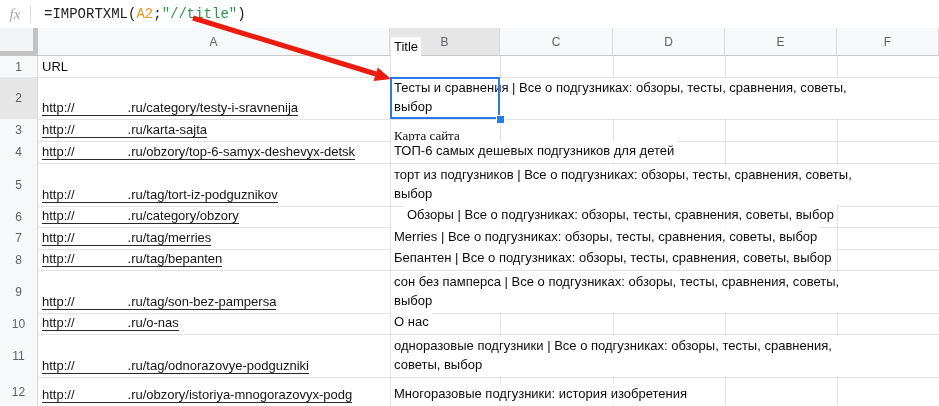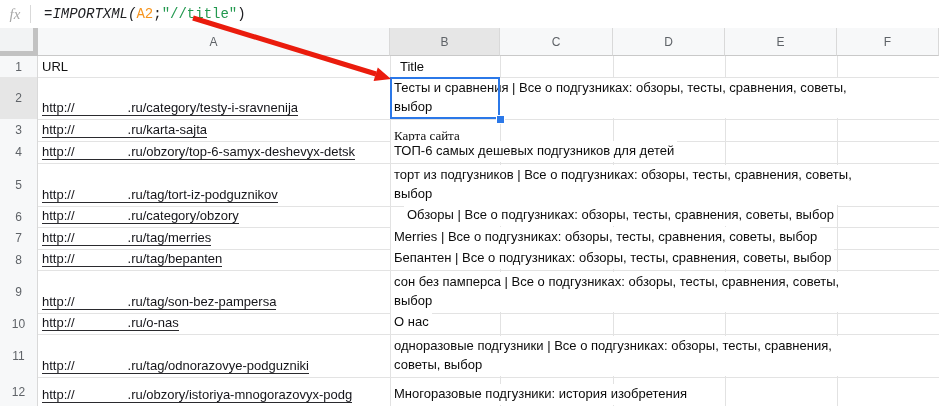--- a/index.html
+++ b/index.html
@@ -50,21 +50,21 @@
   #arrow-svg{position:absolute;left:0;top:0;z-index:10;pointer-events:none;}
 </style>
 </head>
 <body>
 
 <div id="app">
 
   <div id="formula-bar">
     <span id="fx">fx</span>
     <span id="fx-divider"></span>
-    <span id="formula"><span style="color: rgb(32, 33, 36); font-style: italic;">=IMPORTXML(</span><span style="color: rgb(246, 148, 30);">A2</span><span style="color: rgb(32, 33, 36);">;</span><span style="color: rgb(35, 153, 79);">"//title"</span><span style="color: rgb(32, 33, 36);">)</span></span>
+    <span id="formula"><span style="color: rgb(32, 33, 36);">=IMPORTXML(</span><span style="color: rgb(246, 148, 30);">A2</span><span style="color: rgb(32, 33, 36);">;</span><span style="color: rgb(35, 153, 79);">"//title"</span><span style="color: rgb(32, 33, 36);">)</span></span>
   </div>
 
   <div id="grid">
     <div id="corner"></div>
     <div id="headers">
         <div class="colhdr" style="left: 38px; width: 352px;">A</div>
         <div class="colhdr sel" style="left: 390px; width: 110px;">B</div>
         <div class="colhdr" style="left: 500px; width: 113px;">C</div>
         <div class="colhdr" style="left: 613px; width: 112px;">D</div>
         <div class="colhdr" style="left: 725px; width: 112px;">E</div>
@@ -84,21 +84,21 @@
         <div class="hline" style="left: 38px; top: 227px; width: 901px;"></div>
         <div class="hline" style="left: 38px; top: 249px; width: 901px;"></div>
         <div class="hline" style="left: 38px; top: 270px; width: 901px;"></div>
         <div class="hline" style="left: 38px; top: 313px; width: 901px;"></div>
         <div class="hline" style="left: 38px; top: 334px; width: 901px;"></div>
         <div class="hline" style="left: 38px; top: 377px; width: 901px;"></div>
       </div>
     <div id="cells">
         <div class="rowhdr" style="top: 56px; height: 22px;">1</div>
         <div class="acell" style="top: 57px; height: 20px;">URL</div>
-        <div class="btextwrap" style="top: 60px; height: 18px; margin-left: 6px;">
+        <div class="btextwrap" style="top: 40px; height: 18px;">
           <span class="btext">Title</span>
         </div>
         <div class="rowhdr sel" style="top: 77px; height: 43px;">2</div>
         <div class="acell" style="top: 78px; height: 41px;">
           <span class="url"><span>http://</span><span class="gap"></span><span>.ru/category/testy-i-sravnenija</span></span>
         </div>
         <div class="btextwrap" style="top: 79px; height: 39px;">
           <span class="btext">Тесты и сравнения | Все о подгузниках: обзоры, тесты, сравнения, советы, выбор</span>
         </div>
         <div class="rowhdr" style="top: 119px; height: 23px;">3</div>

